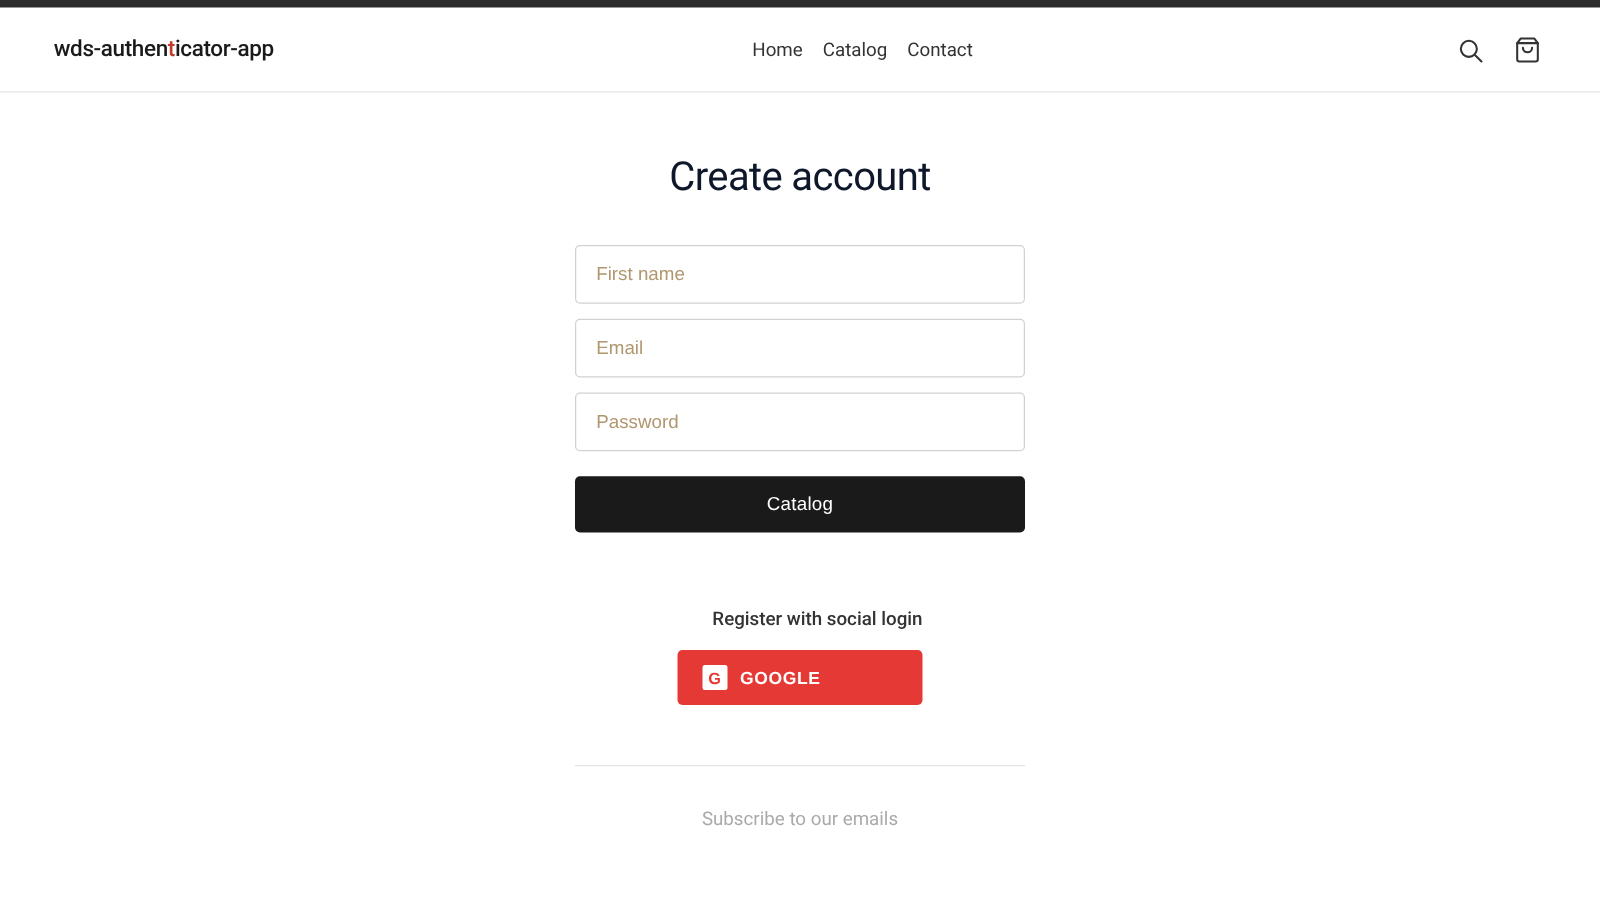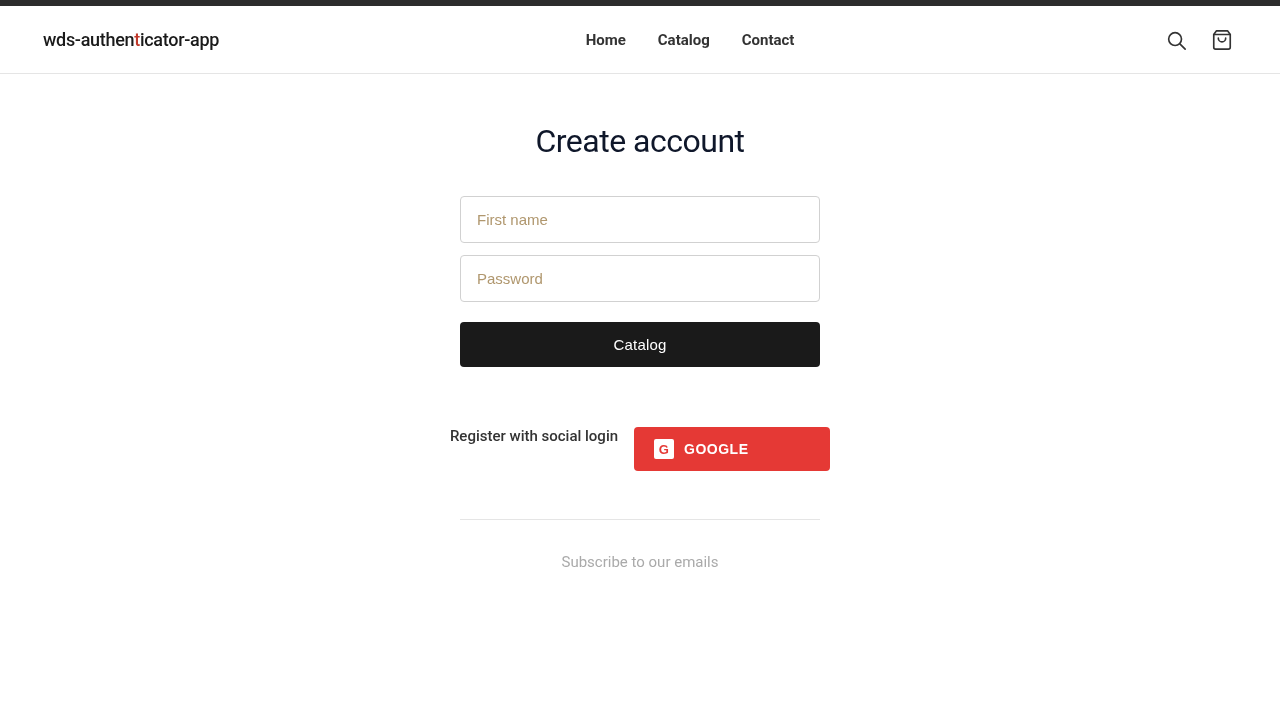--- a/index.html
+++ b/index.html
@@ -29,22 +29,21 @@
       font-size: 18px;
       font-weight: 500;
       color: #1a1a1a;
       letter-spacing: -0.3px;
     }
     .brand span {
       color: #c0392b;
     }
     nav {
       display: flex;
-      gap: 32px;
-      font-weight: bold;
+      gap: 16px;
     }
     nav a {
       text-decoration: none;
       color: #333;
       font-size: 15px;
     }
     .header-icons {
       display: flex;
       gap: 16px;
       align-items: center;
@@ -105,22 +104,22 @@
       border: none;
       border-radius: 4px;
       font-size: 15px;
       font-weight: 500;
       cursor: pointer;
       letter-spacing: 0.2px;
     }
     .social-section {
       margin-top: 60px;
       display: flex;
-      flex-direction: row;
-      align-items: flex-start;
+      flex-direction: column;
+      align-items: flex-end;
       gap: 16px;
     }
     .social-label {
       font-size: 15px;
       color: #333;
       font-weight: 500;
     }
     .google-btn {
       width: 196px;
       padding: 12px 20px;
@@ -193,20 +192,21 @@
       </svg>
     </button>
   </div>
 </header>
 
 <main>
   <h1 class="page-title">Create account</h1>
 
   <div class="form-container">
     <input class="form-field" type="text" placeholder="First name" style="">
+    <input class="form-field" type="email" placeholder="Email" style="">
     <input class="form-field" type="password" placeholder="Password" style="">
     <button class="create-btn">Catalog</button>
   </div>
 
   <div class="social-section">
     <span class="social-label">Register with social login</span>
     <button class="google-btn">
       <span class="g-icon">G</span>
       <span>GOOGLE</span>
     </button>

